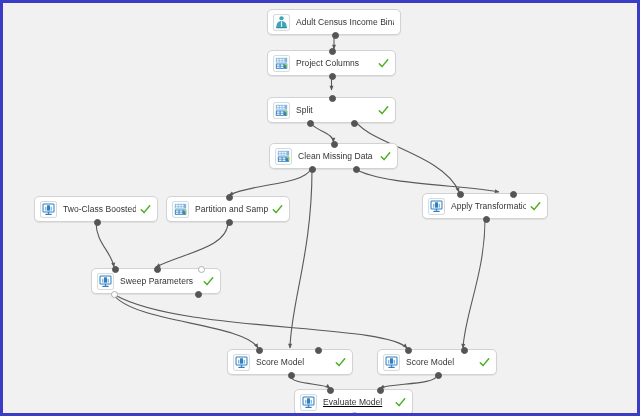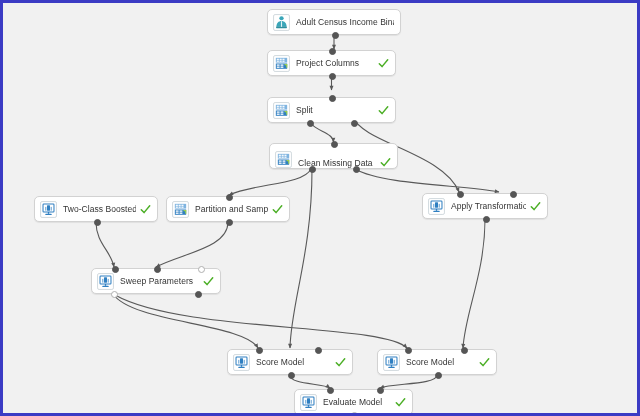--- a/index.html
+++ b/index.html
@@ -162,21 +162,21 @@
             <path d="M12.2 10.2 l2.4 0 l0 3.4" stroke="#9fd24a" stroke-width="1.2" fill="none"></path>
           </svg>
           <span class="node-label">Split</span>
           <svg viewBox="0 0 12 12" class="node-check">
             <path d="M1.4 6.2 L4.4 9.4 L10.6 1.9" fill="none" stroke="#4caf26" stroke-width="1.6" stroke-linecap="round" stroke-linejoin="round"></path>
           </svg>
           <div class="port filled" style="left: 61px; top: -3.5px;"></div>
           <div class="port filled" style="left: 39.07px; top: 21.5px;"></div>
           <div class="port filled" style="left: 82.93px; top: 21.5px;"></div>
         </div>
-        <div class="node" style="left: 266px; top: 140px; width: 129px; align-items: flex-end;">
+        <div class="node" style="left: 266px; top: 140px; width: 129px;">
           <svg viewBox="0 0 18 18" class="node-icon">
             <rect x="0.6" y="0.6" width="16.8" height="16.8" rx="1.6" fill="#ffffff" stroke="#cfd8dc" stroke-width="1"></rect>
             <rect x="3" y="3" width="12" height="5" fill="#7fb4e0"></rect>
             <rect x="4" y="3.9" width="2.2" height="1.3" fill="#ffffff"></rect>
             <rect x="7" y="3.9" width="2.2" height="1.3" fill="#ffffff"></rect>
             <rect x="10" y="3.9" width="2.2" height="1.3" fill="#ffffff"></rect>
             <rect x="4" y="5.9" width="2.2" height="1.3" fill="#ffffff"></rect>
             <rect x="7" y="5.9" width="2.2" height="1.3" fill="#ffffff"></rect>
             <rect x="10" y="5.9" width="2.2" height="1.3" fill="#ffffff"></rect>
             <rect x="3" y="9" width="12" height="5.6" fill="#2f7fc1"></rect>
@@ -301,21 +301,21 @@
             <rect x="5.6" y="13.4" width="6.8" height="1.4" rx="0.6" fill="#2f7fc1"></rect>
           </svg>
           <span class="node-label">Score Model</span>
           <svg viewBox="0 0 12 12" class="node-check">
             <path d="M1.4 6.2 L4.4 9.4 L10.6 1.9" fill="none" stroke="#4caf26" stroke-width="1.6" stroke-linecap="round" stroke-linejoin="round"></path>
           </svg>
           <div class="port filled" style="left: 26.5px; top: -3.5px;"></div>
           <div class="port filled" style="left: 82.9px; top: -3.5px;"></div>
           <div class="port filled" style="left: 56.5px; top: 21.5px;"></div>
         </div>
-        <div class="node" style="left: 291px; top: 386px; width: 119px;">
+        <div class="node" style="left: 291px; top: 386px; width: 119px; text-decoration: underline;">
           <svg viewBox="0 0 18 18" class="node-icon">
             <rect x="0.6" y="0.6" width="16.8" height="16.8" rx="1.6" fill="#ffffff" stroke="#cfd8dc" stroke-width="1"></rect>
             <rect x="3.2" y="3.2" width="11.6" height="8.4" rx="0.8" fill="#ffffff" stroke="#2f7fc1" stroke-width="1.1"></rect>
             <rect x="7.4" y="4.6" width="3.2" height="5.6" rx="0.5" fill="#2f7fc1"></rect>
             <rect x="5.3" y="6.2" width="1.5" height="4" fill="#8bb9de"></rect>
             <rect x="11.2" y="6.2" width="1.5" height="4" fill="#8bb9de"></rect>
             <rect x="8.3" y="11.6" width="1.4" height="2" fill="#2f7fc1"></rect>
             <rect x="5.6" y="13.4" width="6.8" height="1.4" rx="0.6" fill="#2f7fc1"></rect>
           </svg>
           <span class="node-label">Evaluate Model</span>

